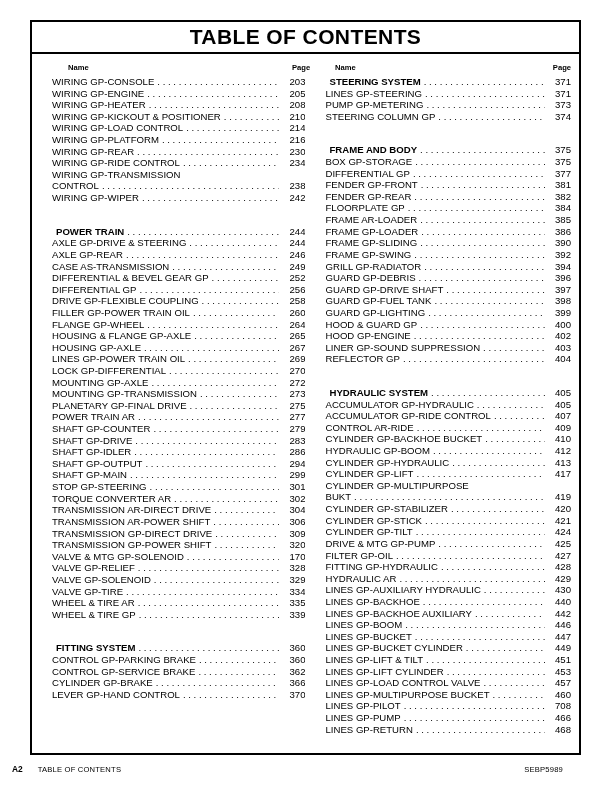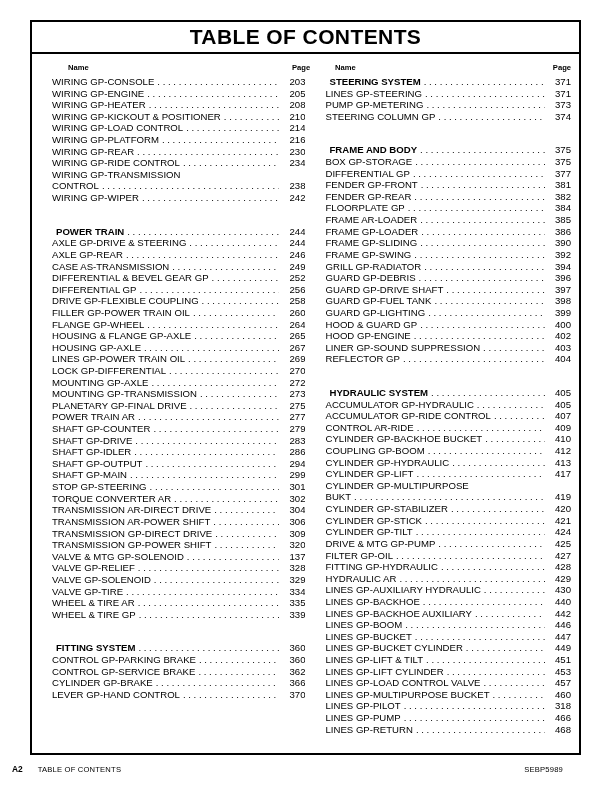--- a/index.html
+++ b/index.html
@@ -357,21 +357,21 @@
             <span class="page">309</span>
           </div>
           <div class="entry item">
             <span class="label">TRANSMISSION GP-POWER SHIFT</span>
             <span class="leader"></span>
             <span class="page">320</span>
           </div>
           <div class="entry item">
             <span class="label">VALVE &amp; MTG GP-SOLENOID</span>
             <span class="leader"></span>
-            <span class="page">137</span>
+            <span class="page">170</span>
           </div>
           <div class="entry item">
             <span class="label">VALVE GP-RELIEF</span>
             <span class="leader"></span>
             <span class="page">328</span>
           </div>
           <div class="entry item">
             <span class="label">VALVE GP-SOLENOID</span>
             <span class="leader"></span>
             <span class="page">329</span>
@@ -555,21 +555,21 @@
             <span class="label">CONTROL AR-RIDE</span>
             <span class="leader"></span>
             <span class="page">409</span>
           </div>
           <div class="entry item">
             <span class="label">CYLINDER GP-BACKHOE BUCKET</span>
             <span class="leader"></span>
             <span class="page">410</span>
           </div>
           <div class="entry item">
-            <span class="label">COUPLING GP-BOOM</span>
+            <span class="label">HYDRAULIC GP-BOOM</span>
             <span class="leader"></span>
             <span class="page">412</span>
           </div>
           <div class="entry item">
             <span class="label">CYLINDER GP-HYDRAULIC</span>
             <span class="leader"></span>
             <span class="page">413</span>
           </div>
           <div class="entry item">
             <span class="label">CYLINDER GP-LIFT</span>
@@ -667,21 +667,21 @@
             <span class="page">457</span>
           </div>
           <div class="entry item">
             <span class="label">LINES GP-MULTIPURPOSE BUCKET</span>
             <span class="leader"></span>
             <span class="page">460</span>
           </div>
           <div class="entry item">
             <span class="label">LINES GP-PILOT</span>
             <span class="leader"></span>
-            <span class="page">318</span>
+            <span class="page">708</span>
           </div>
           <div class="entry item">
             <span class="label">LINES GP-PUMP</span>
             <span class="leader"></span>
             <span class="page">466</span>
           </div>
           <div class="entry item">
             <span class="label">LINES GP-RETURN</span>
             <span class="leader"></span>
             <span class="page">468</span>

